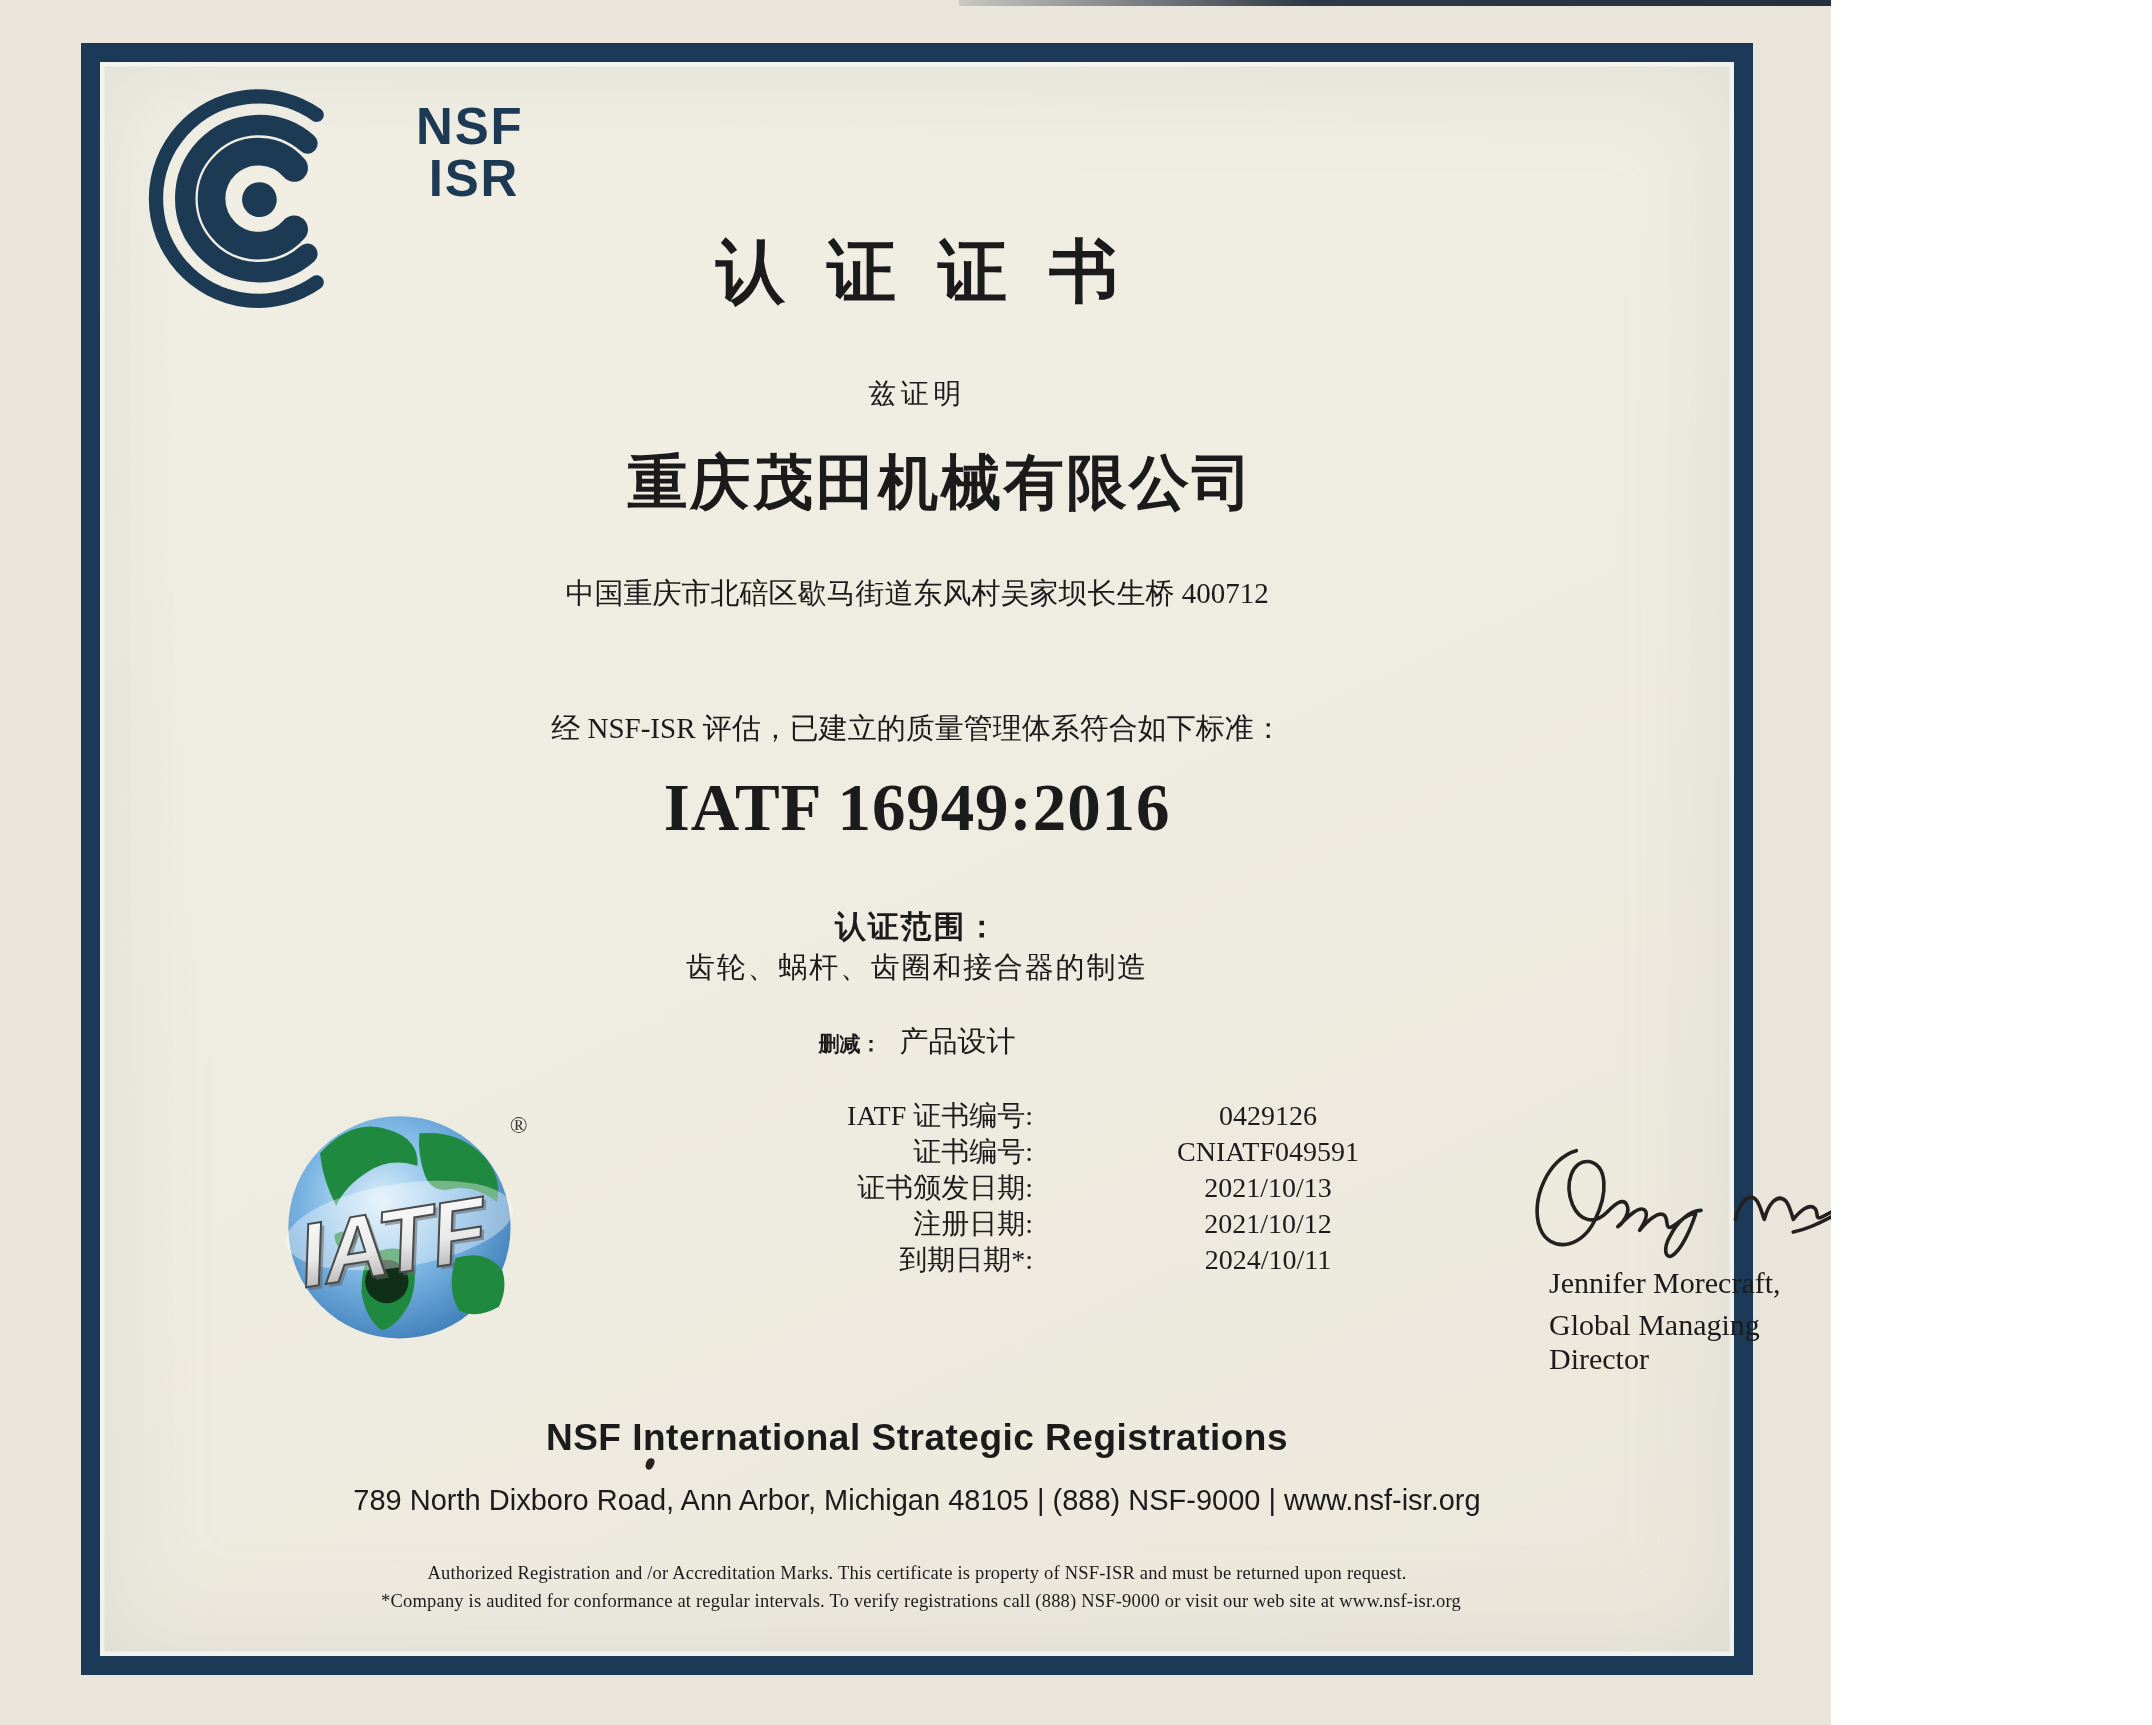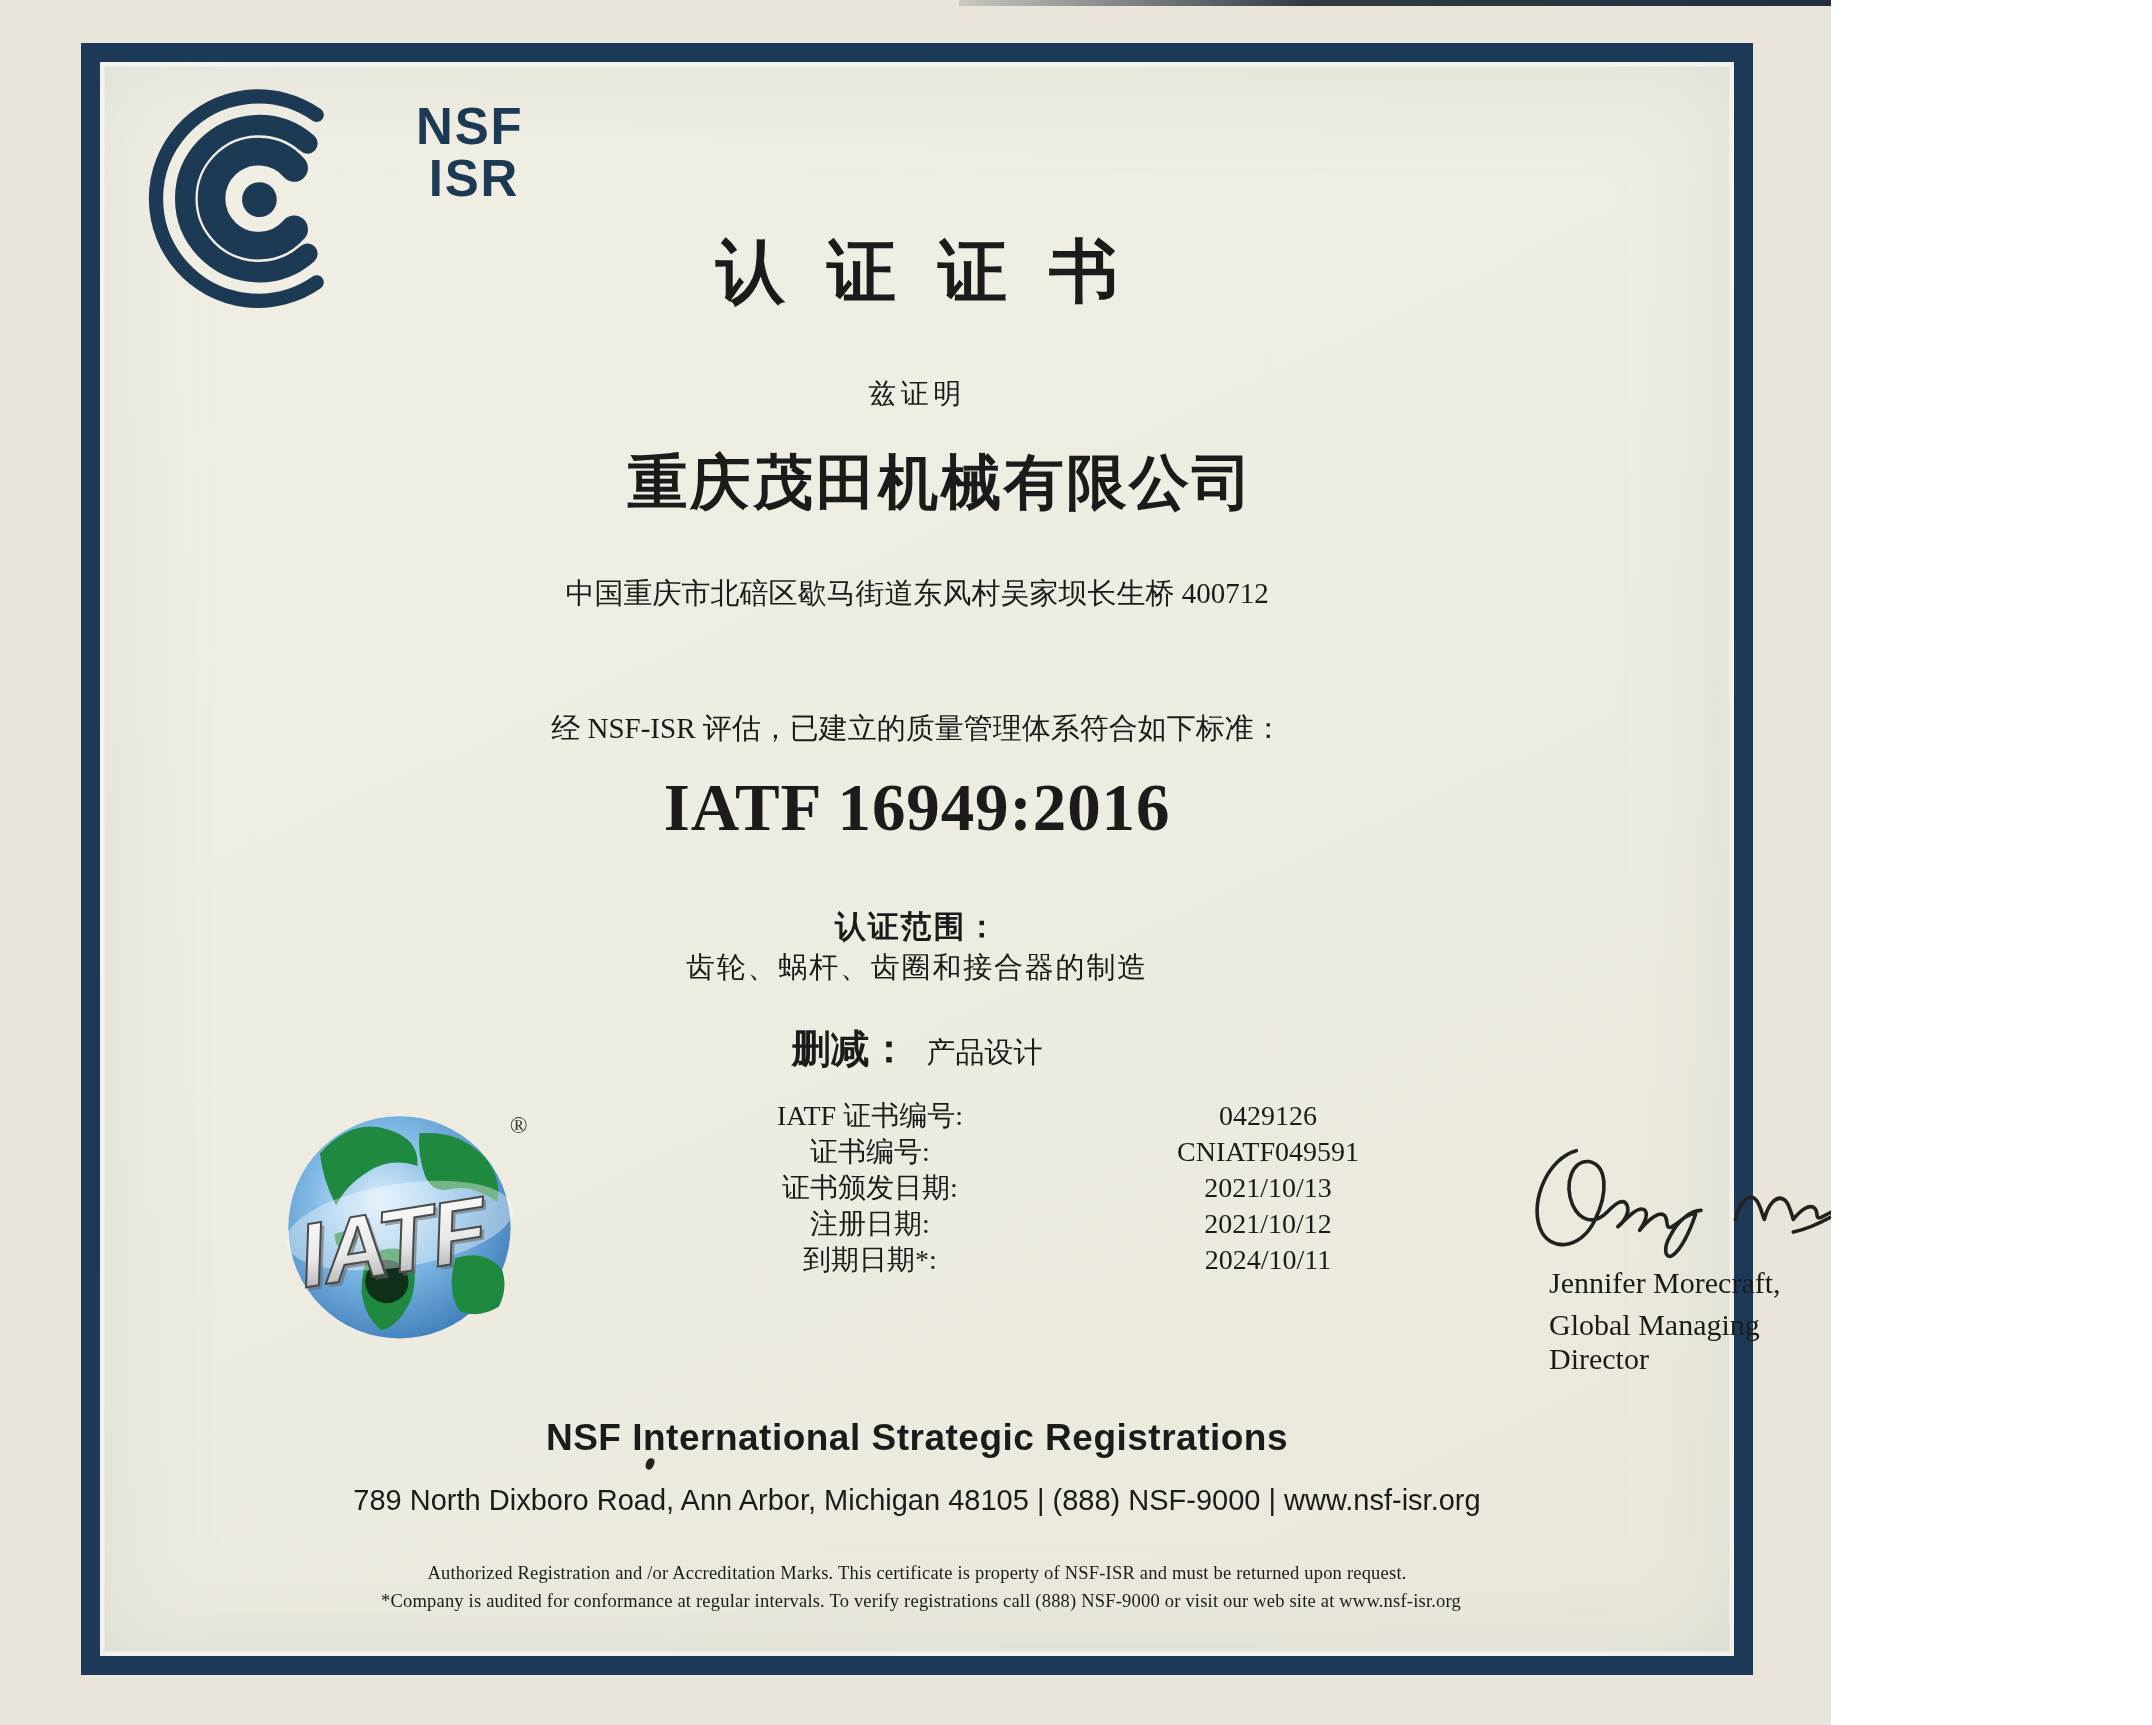--- a/index.html
+++ b/index.html
@@ -33,25 +33,25 @@
   .nsf-wordmark .l2{padding-left:12.7px;}
   .title{top:226px;font-size:69px;font-weight:600;letter-spacing:42px;padding-left:42px;}
   .certify{top:375px;font-size:28px;letter-spacing:4.5px;}
   .company{top:443px;font-size:60px;font-weight:600;letter-spacing:2.7px;padding-left:48px;}
   .addr{top:574px;font-size:29px;}
   .assess{top:709px;font-size:29px;}
   .standard{top:769px;font-size:67px;font-weight:700;letter-spacing:0.9px;}
   .scopehead{top:906px;font-size:31px;font-weight:700;letter-spacing:1.8px;}
   .scope{top:948px;font-size:29px;letter-spacing:1.8px;}
   .excl{top:1022px;font-size:29px;}
-  .excl .lbl{font-weight:700;font-size:39px;margin-right:18px;}
+  .excl .lbl{font-weight:700;font-size:21px;margin-right:18px;}
   .iatf-logo{position:absolute;left:273px;top:1090px;width:271px;height:271px;}
   .fields{position:absolute;left:707px;top:1098px;width:796px;font-size:28px;}
   .frow{display:flex;height:36px;align-items:center;}
-  .flabel{width:326px;text-align:center;}
+  .flabel{width:326px;text-align:right;}
   .fvalue{flex:1;text-align:center;}
   .sig-svg{position:absolute;left:1522px;top:1118px;}
   .sig-name{position:absolute;left:1549px;top:1266px;font-size:30px;}
   .sig-title{position:absolute;left:1549px;top:1308px;font-size:30px;}
   .org-name{
     top:1417px;font-size:37px;font-weight:700;
     font-family:"Liberation Sans","DejaVu Sans",sans-serif;letter-spacing:0.5px;
   }
   .org-addr{top:1484px;font-size:29px;font-family:"Liberation Sans","DejaVu Sans",sans-serif;}
   .fine{letter-spacing:0.2px;}

